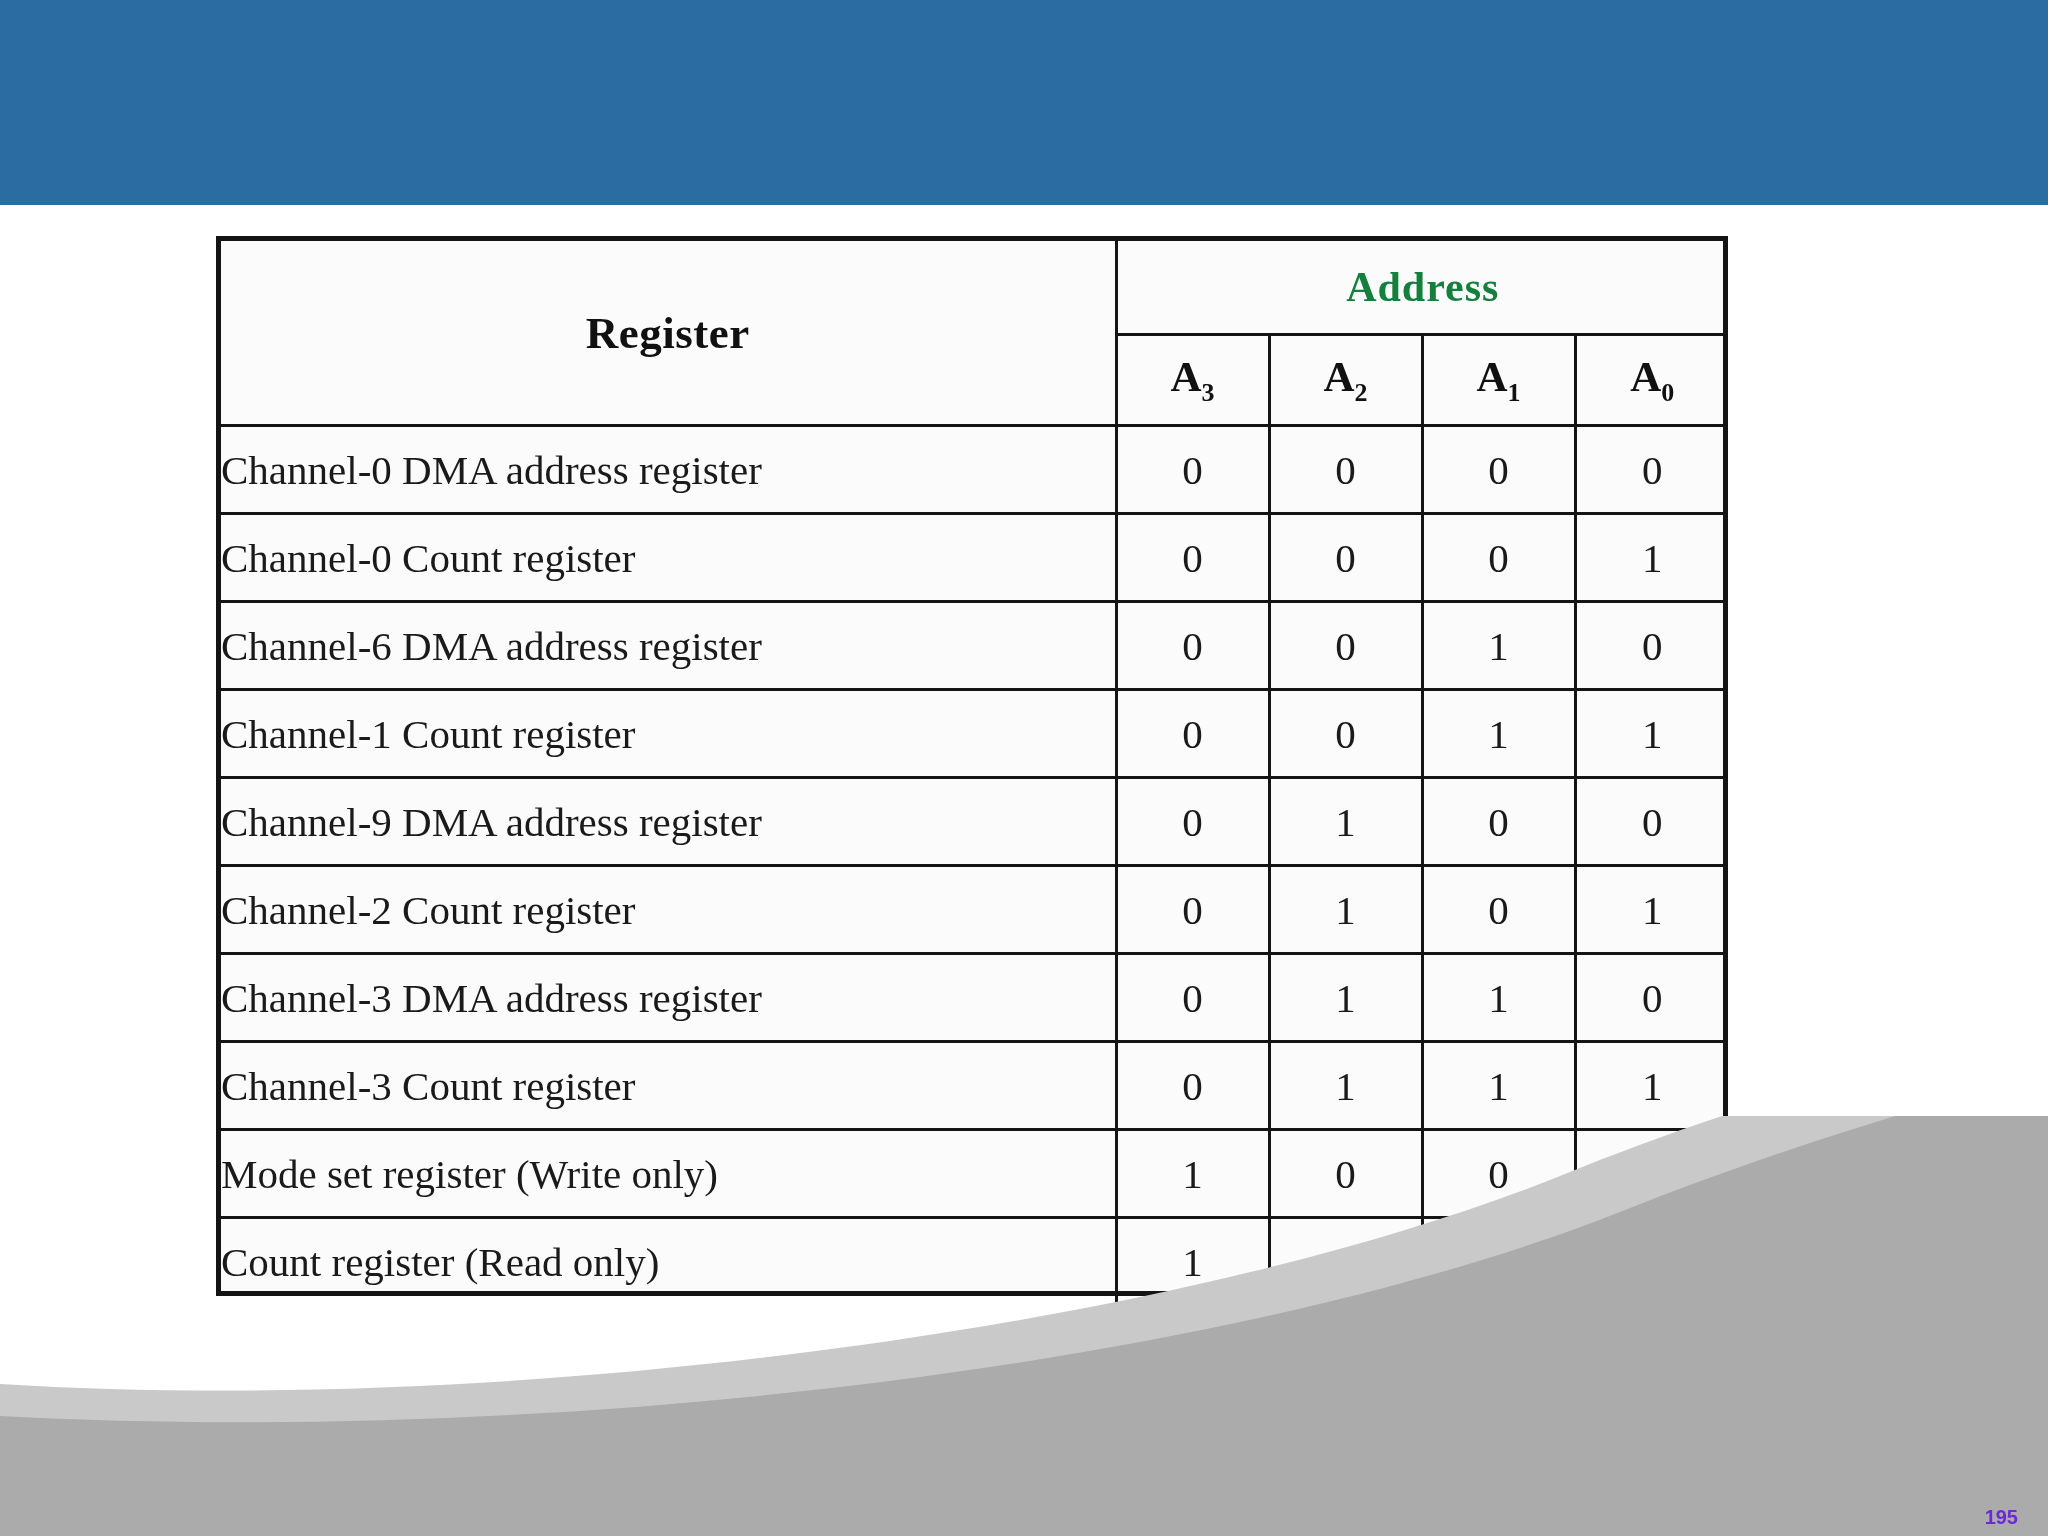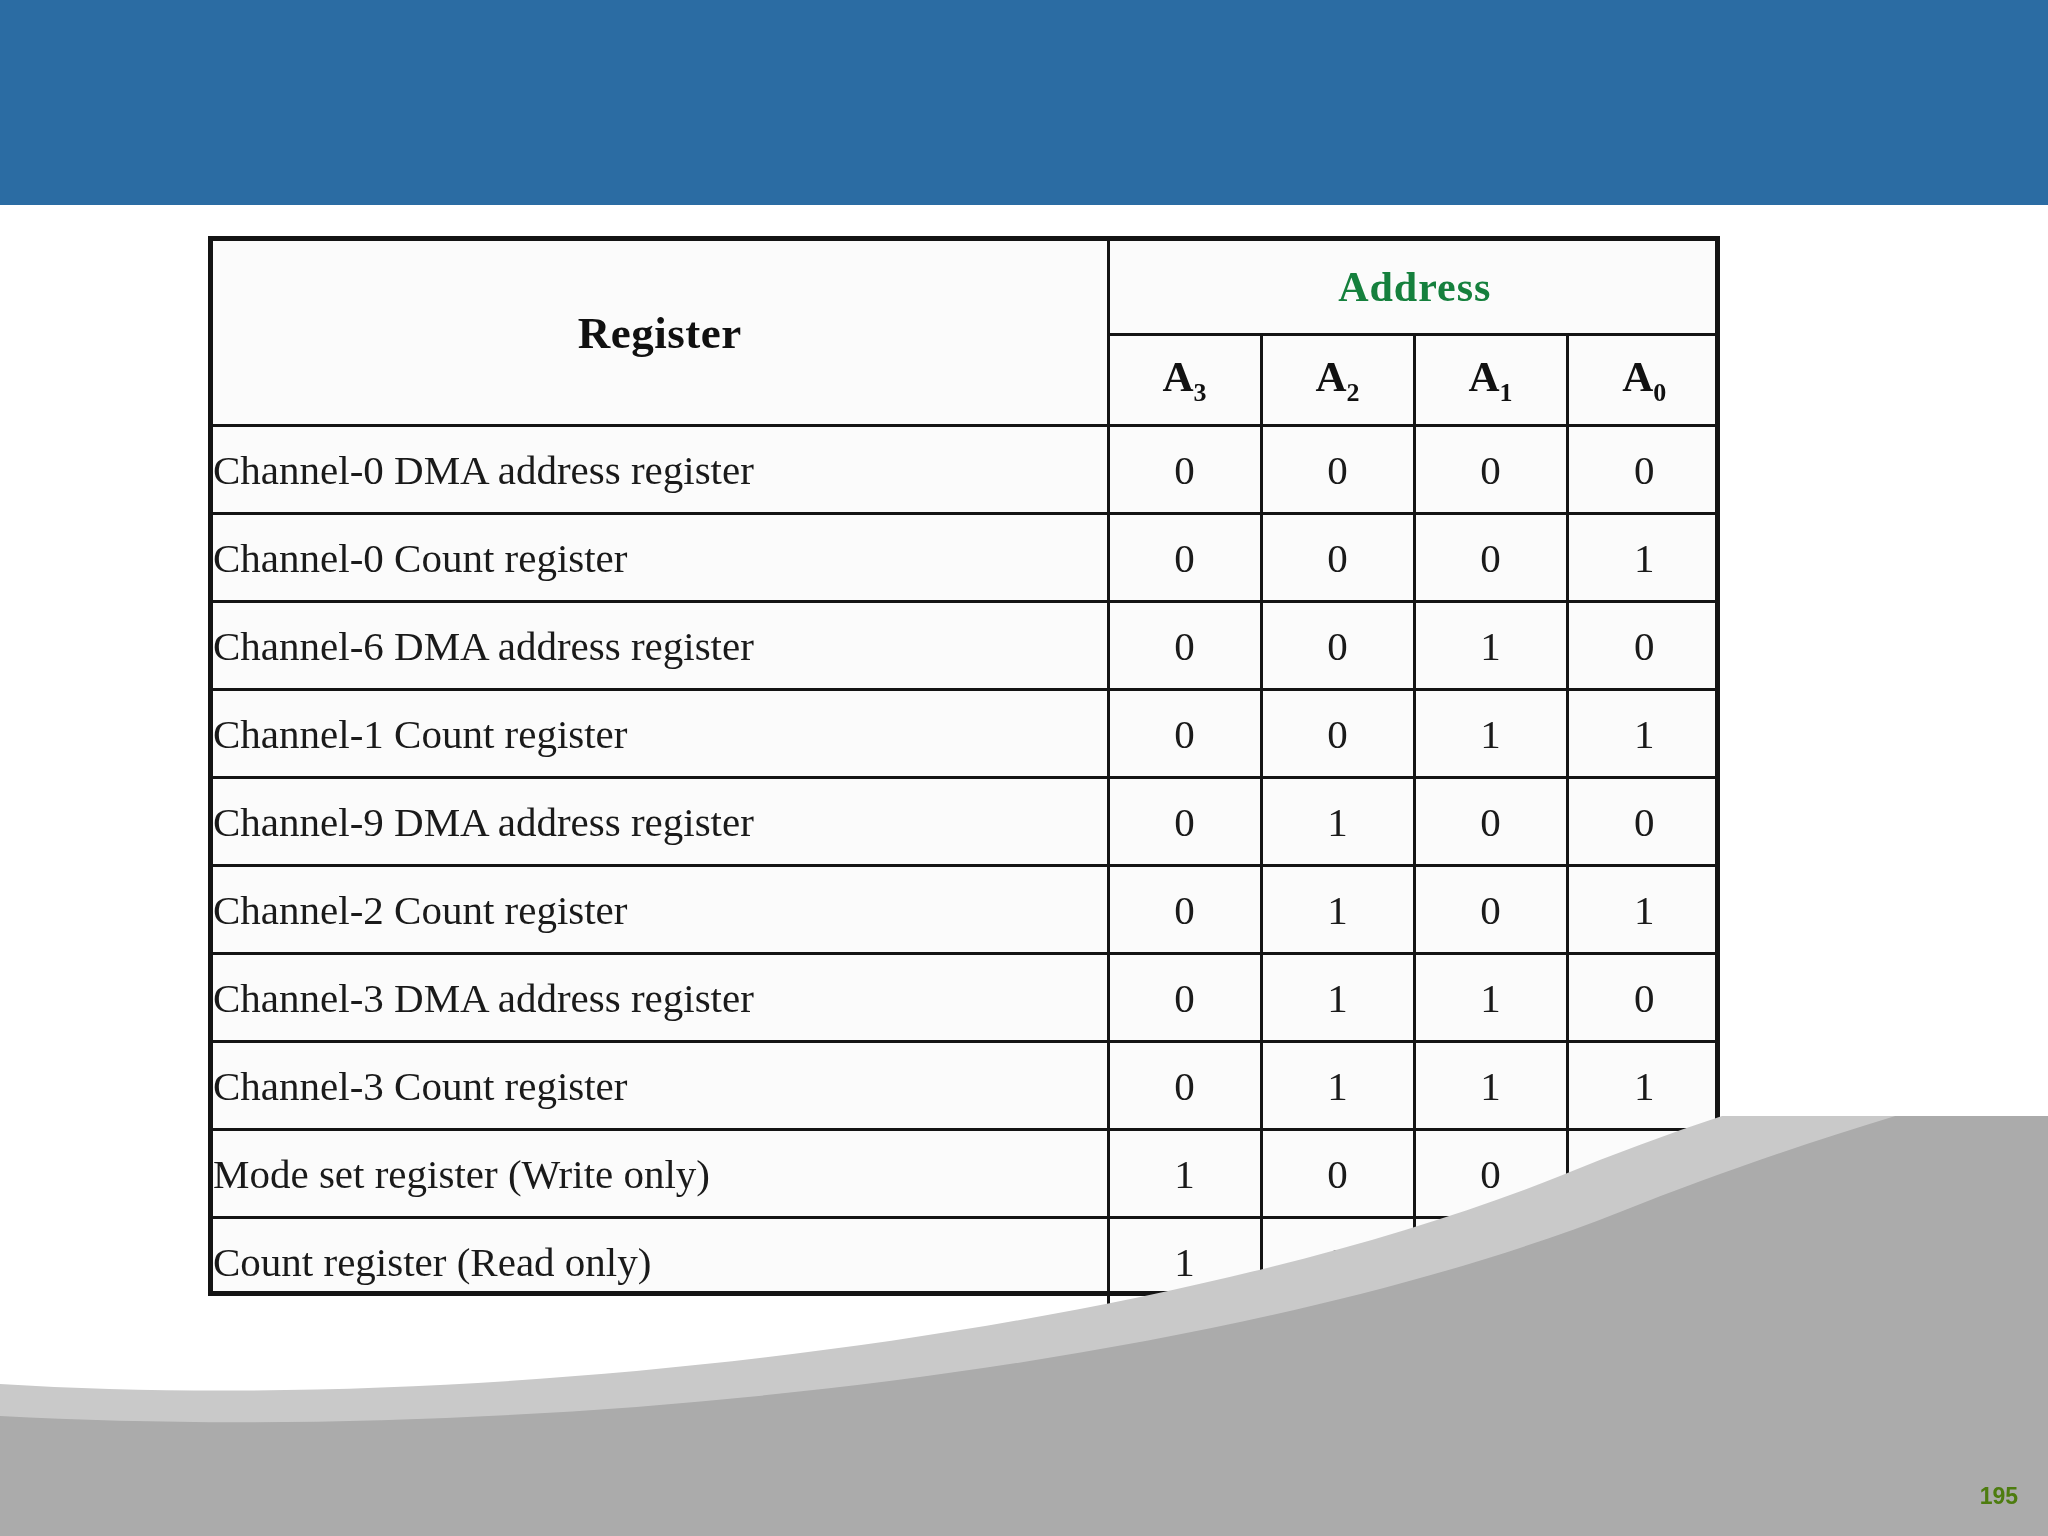--- a/index.html
+++ b/index.html
@@ -33,32 +33,32 @@
     position: absolute;
     left: 0;
     bottom: 0;
     width: 2048px;
     height: 420px;
     pointer-events: none;
   }
   #page-number {
     position: absolute;
     right: 30px;
-    bottom: 26px;
+    bottom: 7px;
     font-family: "Liberation Sans", sans-serif;
-    font-size: 23px;
-    font-weight: bold;
-    color: #4d7c0f;
+    font-size: 20px;
+    font-weight: bold;
+    color: #6d28d9;
     letter-spacing: 0px;
   }
 
   
   #register-table-wrap {
     position: absolute;
-    left: 208px;
+    left: 216px;
     top: 236px;
     width: 1512px;
     height: 1060px;
     background: #fbfbfb;
     border: 5px solid #141414;
     box-sizing: border-box;
   }
   table.reg-table {
     width: 100%;
     height: 100%;

